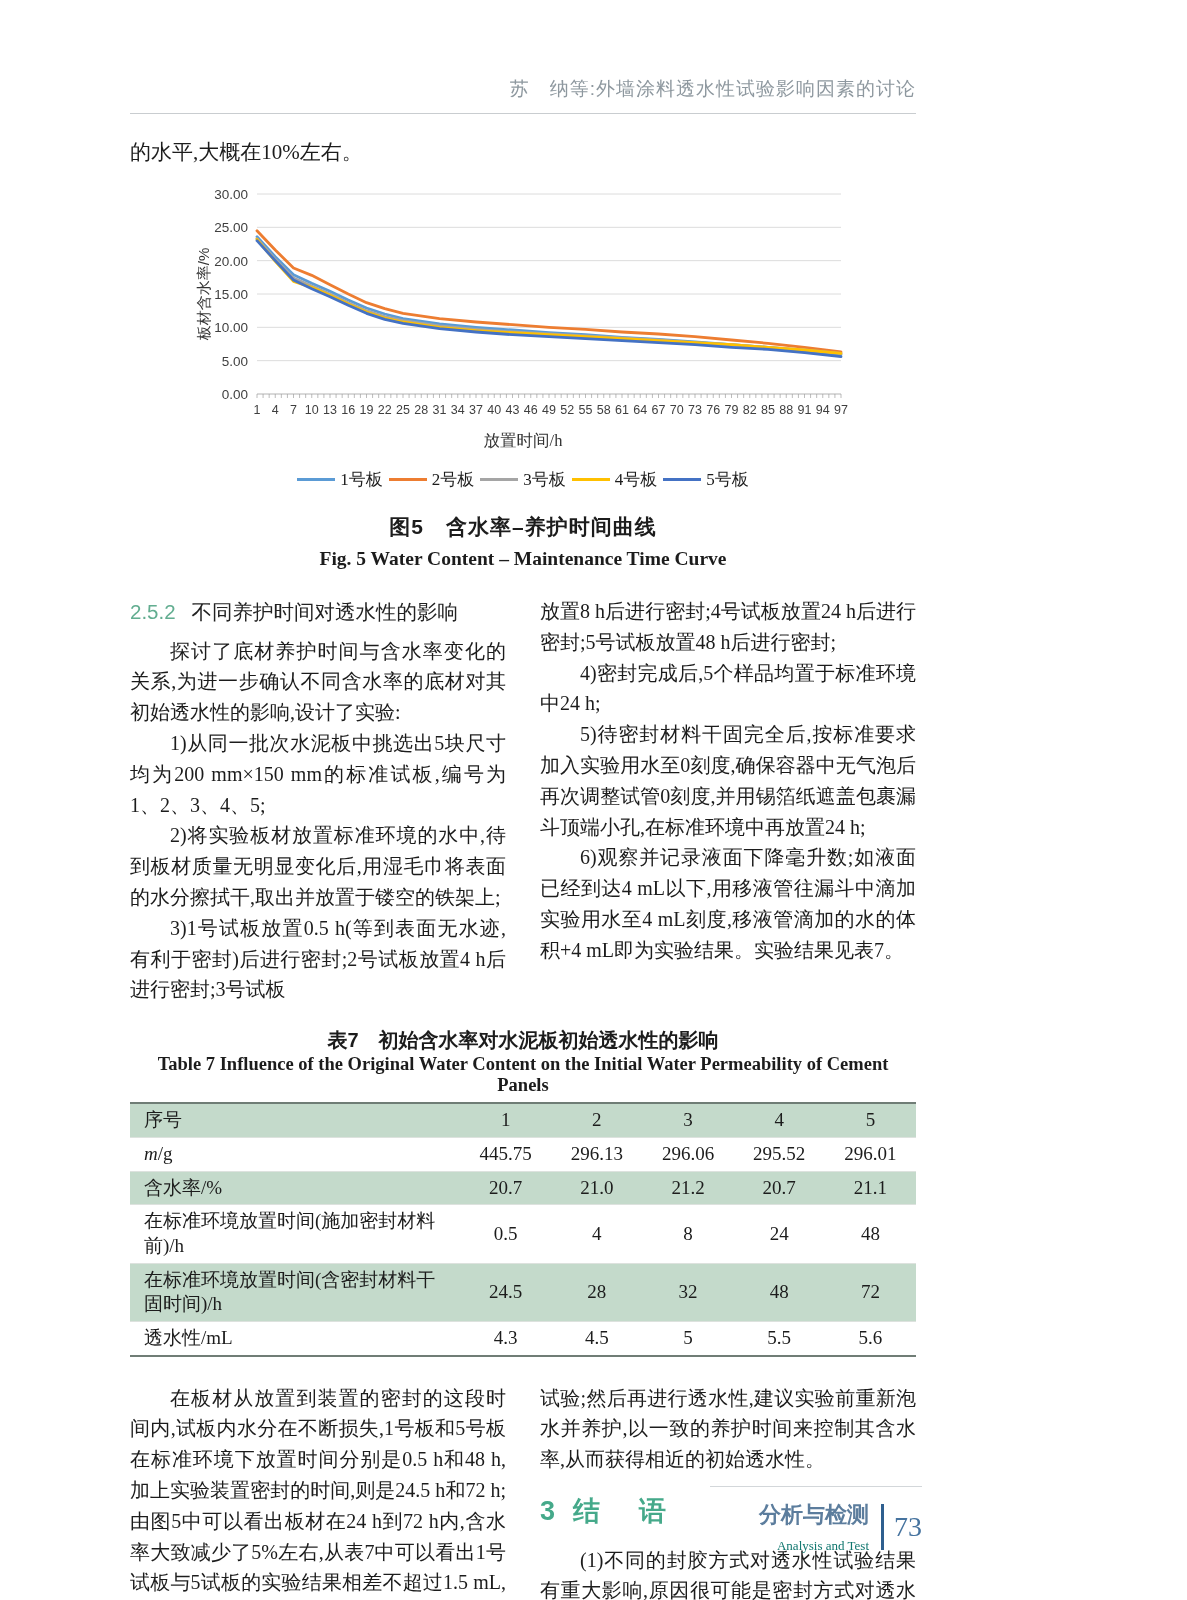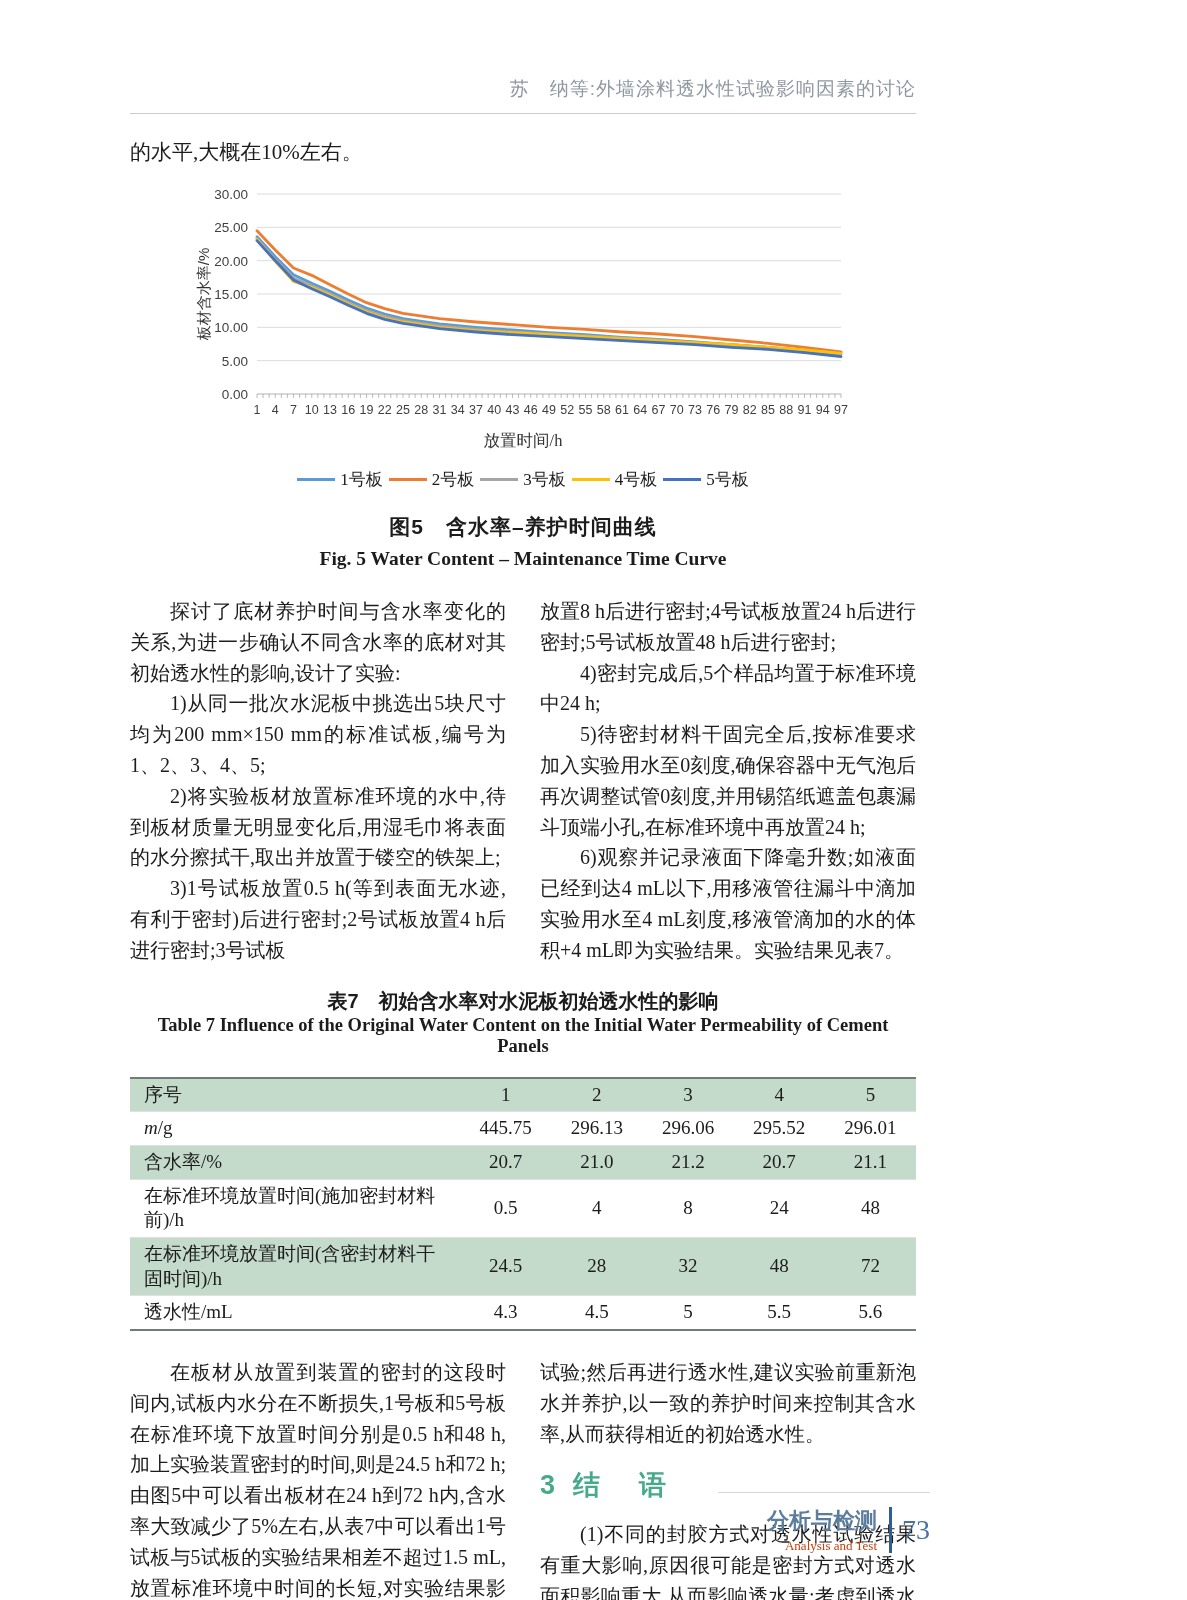--- a/index.html
+++ b/index.html
@@ -29,41 +29,41 @@
   .col{flex:1;font-size:20px;line-height:1.54;text-align:justify;}
   .par{margin:0;}
   .par.indent{text-indent:2em;}
   .sec-heading{font-family:"Liberation Sans",sans-serif;font-size:20.5px;margin-bottom:8px;color:#222;}
   .sec-num{color:#62ad90;margin-right:16px;}
 
   
   .table-block{margin-top:22px;}
   .tbl-cap-zh{text-align:center;font-family:"Liberation Sans",sans-serif;font-weight:bold;font-size:20px;}
   .tbl-cap-en{text-align:center;font-weight:bold;font-size:18.5px;}
-  table.data{width:100%;border-collapse:collapse;margin-top:20px;
+  table.data{width:100%;border-collapse:collapse;margin-top:6px;
     border-top:2px solid #707d76;border-bottom:2px solid #707d76;font-size:19px;}
   table.data td{padding:4px 8px;line-height:1.3;}
   table.data tr.shaded{background:#c4dacb;}
   table.data tr+tr td{border-top:1px solid #dde2de;}
   table.data td:first-child{text-align:left;width:42%;padding-left:14px;}
   table.data td:not(:first-child){text-align:center;width:11.6%;}
 
   
   .sec3-heading{font-family:"Liberation Sans",sans-serif;font-size:27px;color:#45a98a;
     margin:16px 0 12px 0;font-weight:600;}
   .sec3-num{margin-right:18px;}
   .sec3-title{letter-spacing:6px;}
 
   
-  .footer-wrap{position:absolute;right:116px;bottom:46px;}
+  .footer-wrap{position:absolute;right:124px;bottom:46px;}
   .footer-rule{width:212px;height:1px;background:#d3d7da;margin-left:auto;margin-bottom:13px;}
   .footer-row{display:flex;align-items:center;justify-content:flex-end;}
   .journal-box{text-align:right;}
   .journal-zh{font-family:"Liberation Sans",sans-serif;font-weight:bold;font-size:22px;color:#5c7d9d;}
-  .journal-en{font-size:13px;color:#c2410c;margin-top:2px;}
+  .journal-en{font-size:13px;color:#0f766e;margin-top:8px;}
   .footer-divider{width:3px;height:46px;background:#2f5f8f;margin:0 10px 0 12px;}
   .page-num{font-size:28px;color:#46739f;}
 </style>
 </head>
 <body>
 
 <div class="page">
   <div class="content">
 
     <div class="running-header">苏　纳等:外墙涂料透水性试验影响因素的讨论</div>
@@ -245,20 +245,23 @@
             <span class="legend-swatch" style="background: rgb(68, 114, 196);"></span>
             <span>5号板</span>
           </span>
         </div>
       <div class="fig-cap-zh">图5　含水率–养护时间曲线</div>
       <div class="fig-cap-en">Fig. 5   Water Content – Maintenance Time Curve</div>
     </div>
 
     <div class="columns">
       <div class="col">
+        <div class="sec-heading">
+          <span class="sec-num">2.5.2</span><span>不同养护时间对透水性的影响</span>
+        </div>
         <div id="top-left-pars">
             <p class="par indent">探讨了底材养护时间与含水率变化的关系,为进一步确认不同含水率的底材对其初始透水性的影响,设计了实验:</p>
             <p class="par indent">1)从同一批次水泥板中挑选出5块尺寸均为200 mm×150 mm的标准试板,编号为1、2、3、4、5;</p>
             <p class="par indent">2)将实验板材放置标准环境的水中,待到板材质量无明显变化后,用湿毛巾将表面的水分擦拭干,取出并放置于镂空的铁架上;</p>
             <p class="par indent">3)1号试板放置0.5 h(等到表面无水迹,有利于密封)后进行密封;2号试板放置4 h后进行密封;3号试板</p>
           </div>
       </div>
       <div class="col">
         <div id="top-right-pars">
             <p class="par">放置8 h后进行密封;4号试板放置24 h后进行密封;5号试板放置48 h后进行密封;</p>

